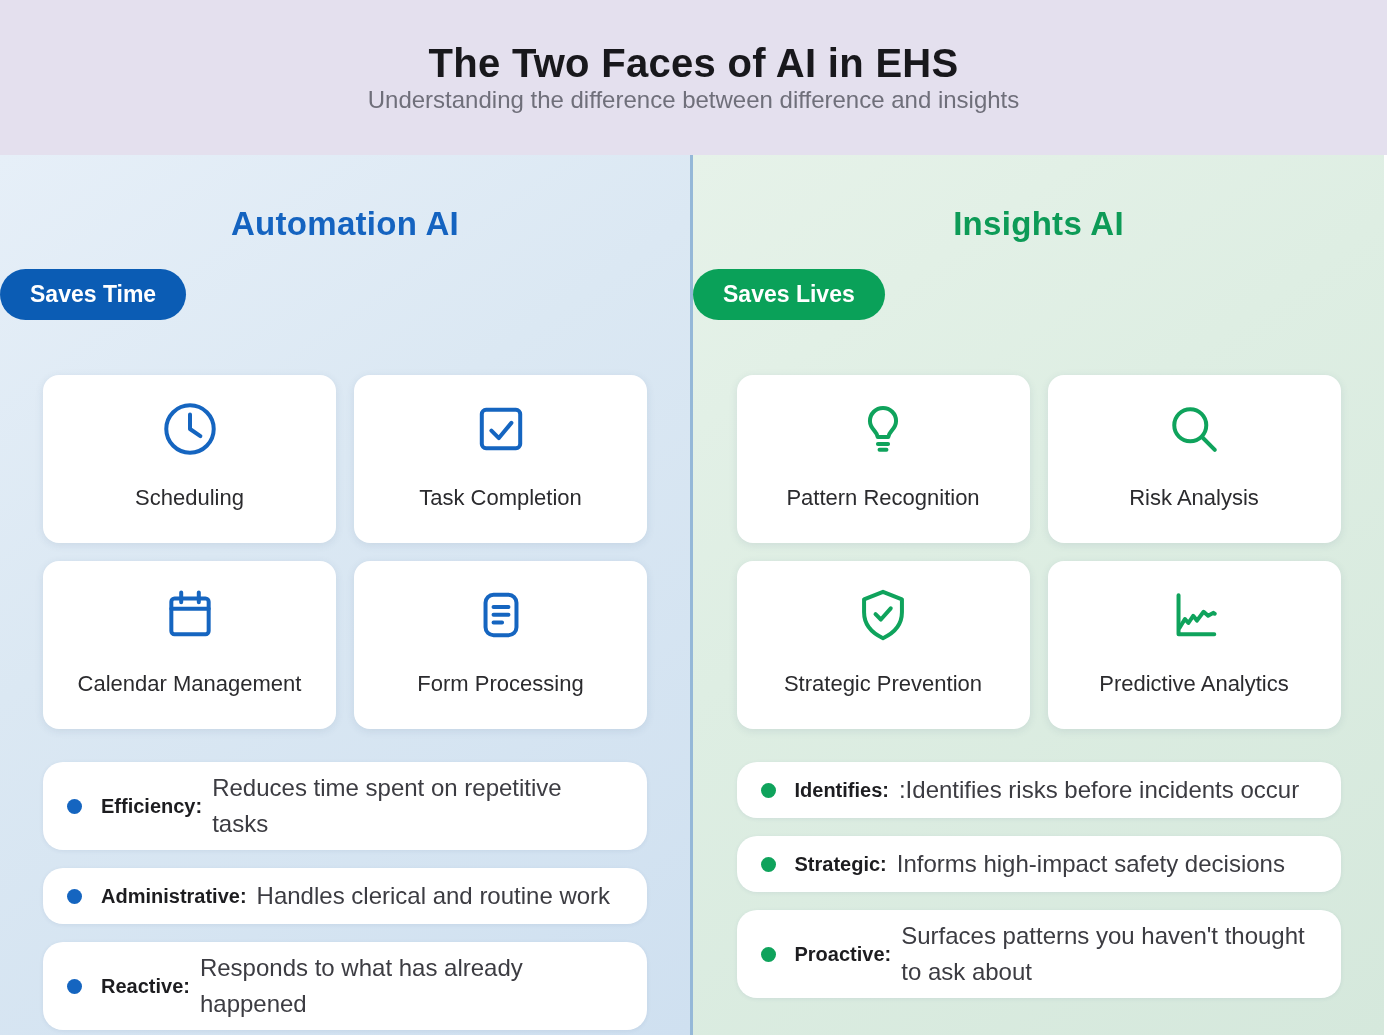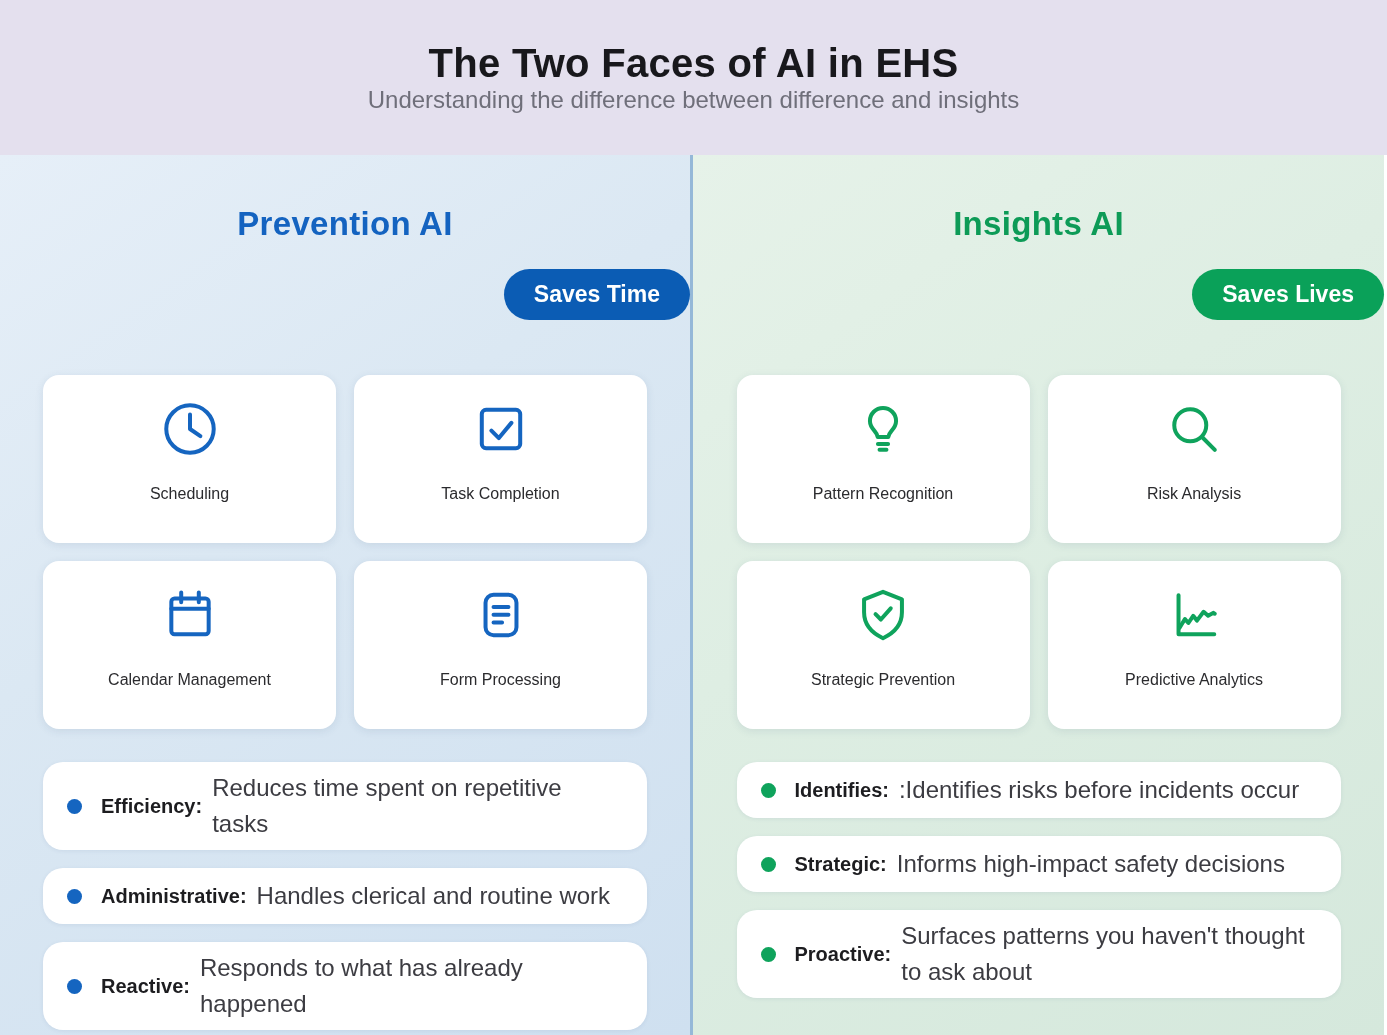--- a/index.html
+++ b/index.html
@@ -17,37 +17,37 @@
   .col { height:100%; padding-top:50px; }
   .col-automation { width:693px; border-right:3px solid #95B8D8;
     background:linear-gradient(145deg,#E6EFF8 0%,#DBE8F3 40%,#CFE0F0 100%); }
   .col-insights { width:691px;
     background:linear-gradient(145deg,#E6F2E9 0%,#DEEEE3 40%,#D5E8DC 100%); }
 
   .col-title { text-align:center; font-size:33px; font-weight:700; letter-spacing:.3px; }
   .col-automation .col-title { color:#1463C0; }
   .col-insights  .col-title { color:#0D9B57; }
 
-  .badge-wrap { display:flex; justify-content:flex-end; margin-top:26px; }
+  .badge-wrap { display:flex; justify-content:flex-start; margin-top:26px; }
   .badge { color:#fff; font-size:23px; font-weight:700; padding:12px 30px;
     border-radius:26px; }
   .col-automation .badge { background:#0B5CB4; }
   .col-insights  .badge { background:#0AA159; }
 
   
   .cards { width:604px; margin:55px auto 0; display:grid;
     grid-template-columns:293px 293px; gap:18px; }
   .card { height:168px; background:#fff; border-radius:16px;
     box-shadow:0 2px 8px rgba(40,70,110,.10);
     display:flex; flex-direction:column; align-items:center; padding-top:22px; }
   .card-icon { width:64px; height:64px; }
   .card-icon svg { width:100%; height:100%; }
   .col-automation .card-icon { color:#1565C0; }
   .col-insights  .card-icon { color:#0FA35C; }
-  .card-label { margin-top:24px; font-size:16px; font-weight:500; color:#2b2b2e; }
+  .card-label { margin-top:24px; font-size:22px; font-weight:500; color:#2b2b2e; }
 
   
   .points { width:604px; margin:33px auto 0; display:flex; flex-direction:column; gap:18px; }
   .point { background:#fff; border-radius:20px; min-height:56px;
     box-shadow:0 1px 4px rgba(40,70,110,.08);
     display:flex; align-items:center; padding:8px 24px; }
   .dot { width:15px; height:15px; border-radius:50%; flex:0 0 15px; }
   .col-automation .dot { background:#1565C0; }
   .col-insights  .dot { background:#0FA35C; }
   .point-label { font-size:20px; font-weight:700; color:#1d1d20;
@@ -59,21 +59,21 @@
 <body>
 
 <div class="header">
   <div class="main-title">The Two Faces of AI in EHS</div>
   <div class="subtitle">Understanding the difference between difference and insights</div>
 </div>
 
 <div class="columns">
 
   <div class="col col-automation">
-    <div class="col-title">Prevention AI</div>
+    <div class="col-title">Automation AI</div>
     <div class="badge-wrap">
       <div class="badge">Saves Time</div>
     </div>
 
     <div class="cards">
       <div class="card">
         <span class="card-icon">
           <svg viewBox="0 0 24 24" fill="none" stroke="currentColor" stroke-width="1.5" stroke-linecap="round" stroke-linejoin="round">
             <circle cx="12" cy="12" r="8.9"></circle>
             <path d="M12 6.6V12l3.9 2.7"></path>

